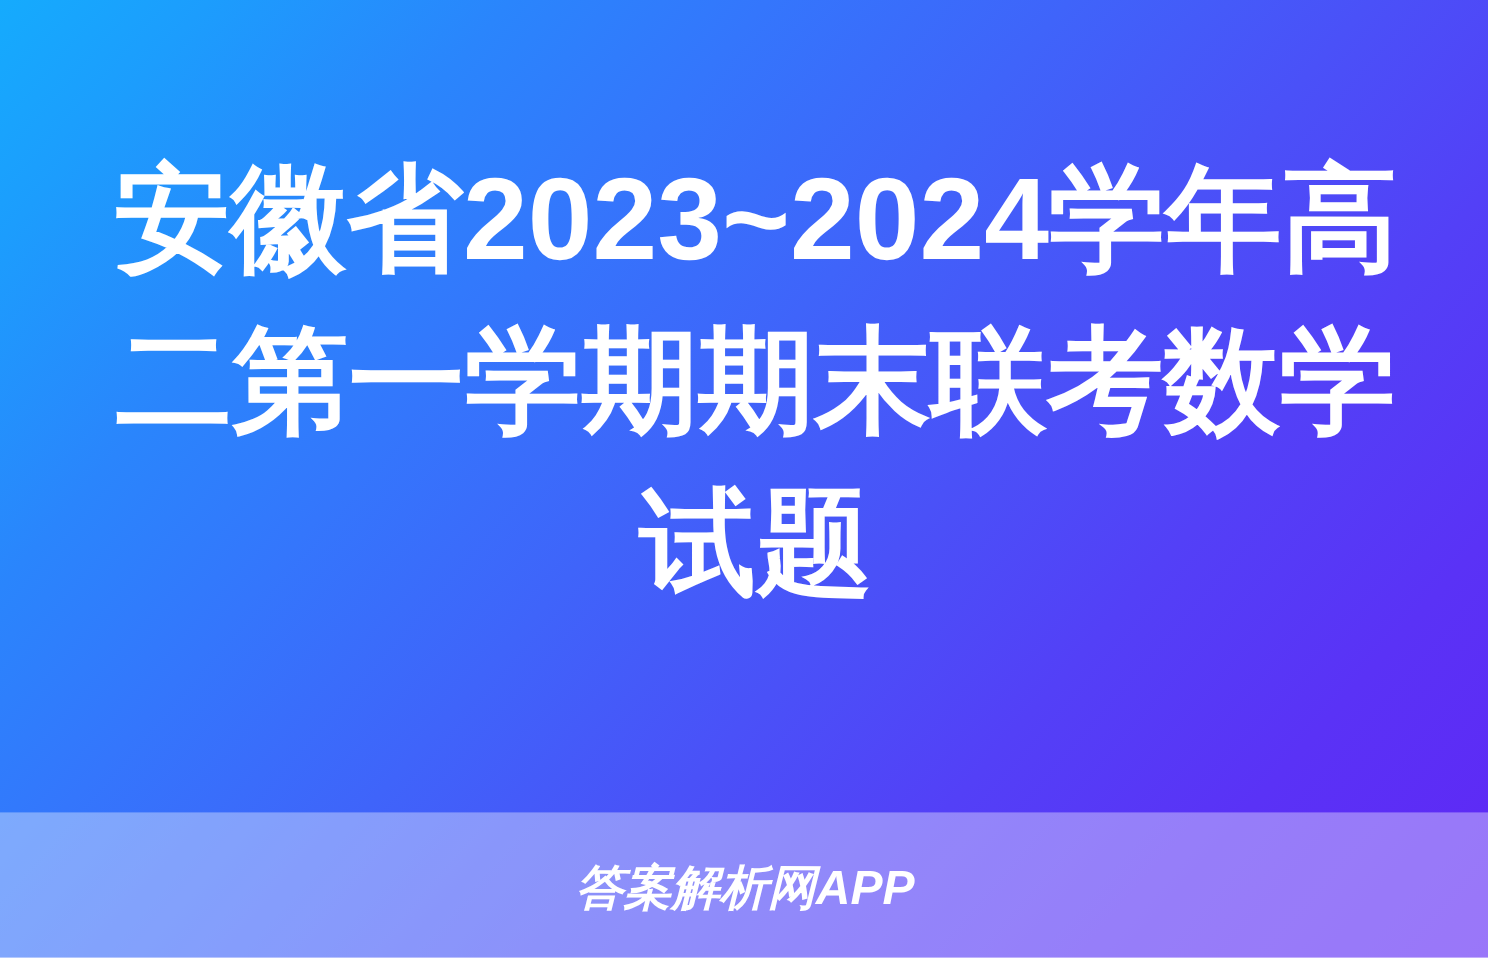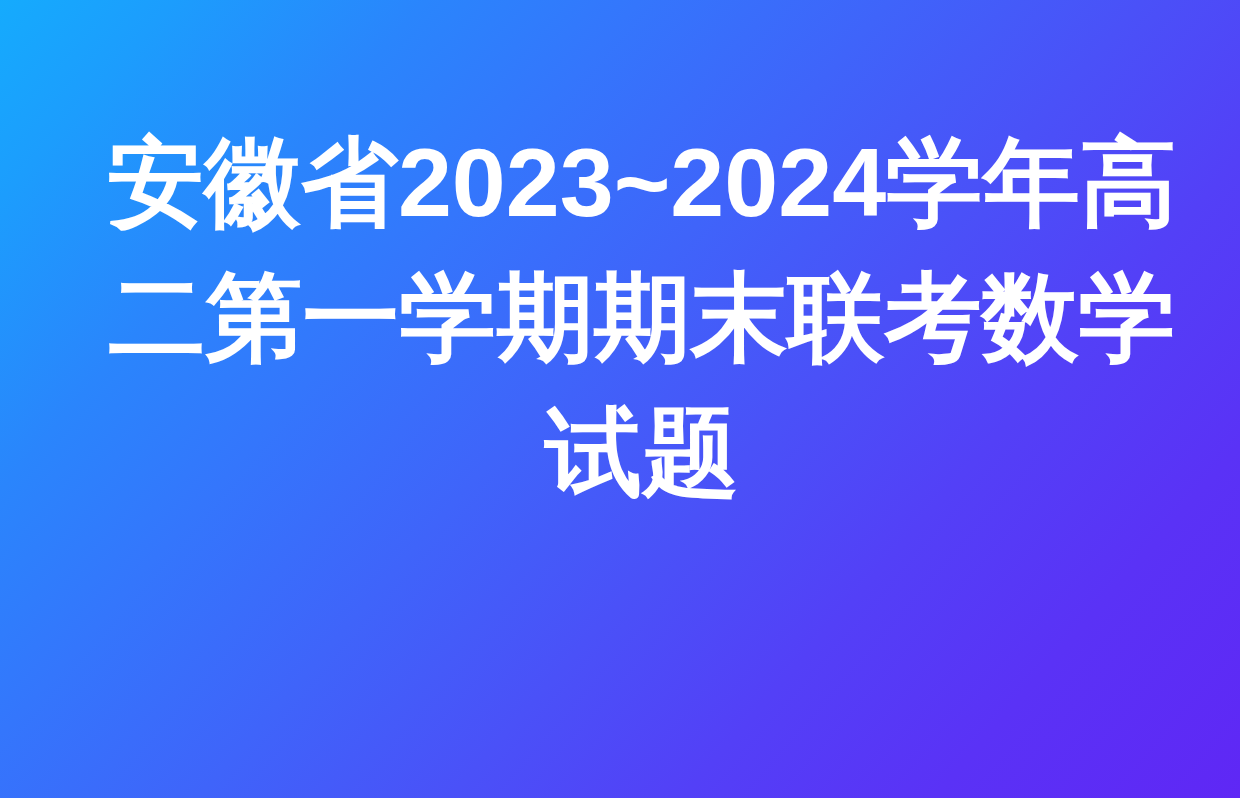--- a/index.html
+++ b/index.html
@@ -32,23 +32,23 @@
 
   
   #title-block {
     position: absolute;
     left: 0;
     top: 0;
     width: 1242px;
     height: 639px;
     display: flex;
     flex-direction: column;
-    align-items: flex-end;
+    align-items: flex-start;
     justify-content: center;
-    padding: 0 55px;
+    padding: 0 85px;
     box-sizing: border-box;
   }
 
   #title-text {
     color: #ffffff;
     font-size: 97px;
     line-height: 135px;
     font-weight: 700;
     text-align: center;
     letter-spacing: 0px;
@@ -104,17 +104,20 @@
 </style>
 </head>
 <body>
 
 <div id="card">
 
   <div id="title-block">
     <h1 id="title-text">安徽省2023~2024学年高二第一学期期末联考数学试题</h1>
   </div>
 
+  <div id="footer-band">
+    <span id="footer-text">答案解析网APP</span>
+  </div>
 
   <div class="edge" id="edge-right"></div>
   <div class="edge" id="edge-bottom"></div>
 
 </div>
 
 </body></html>

